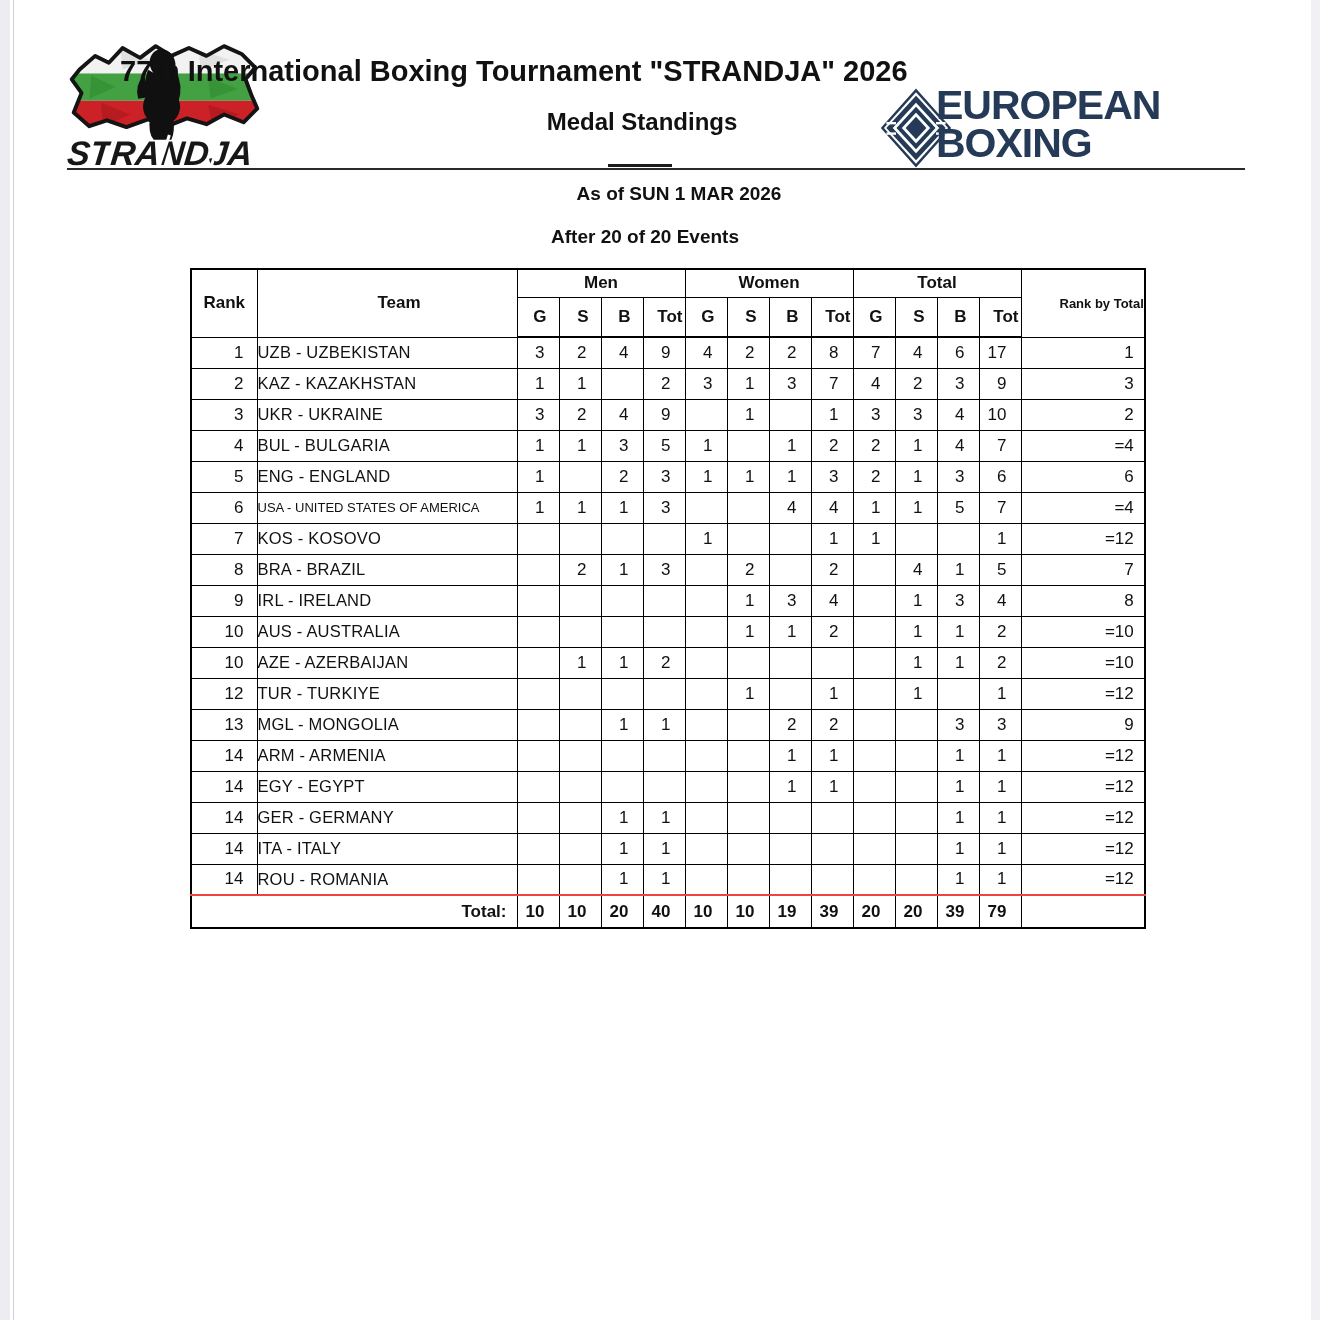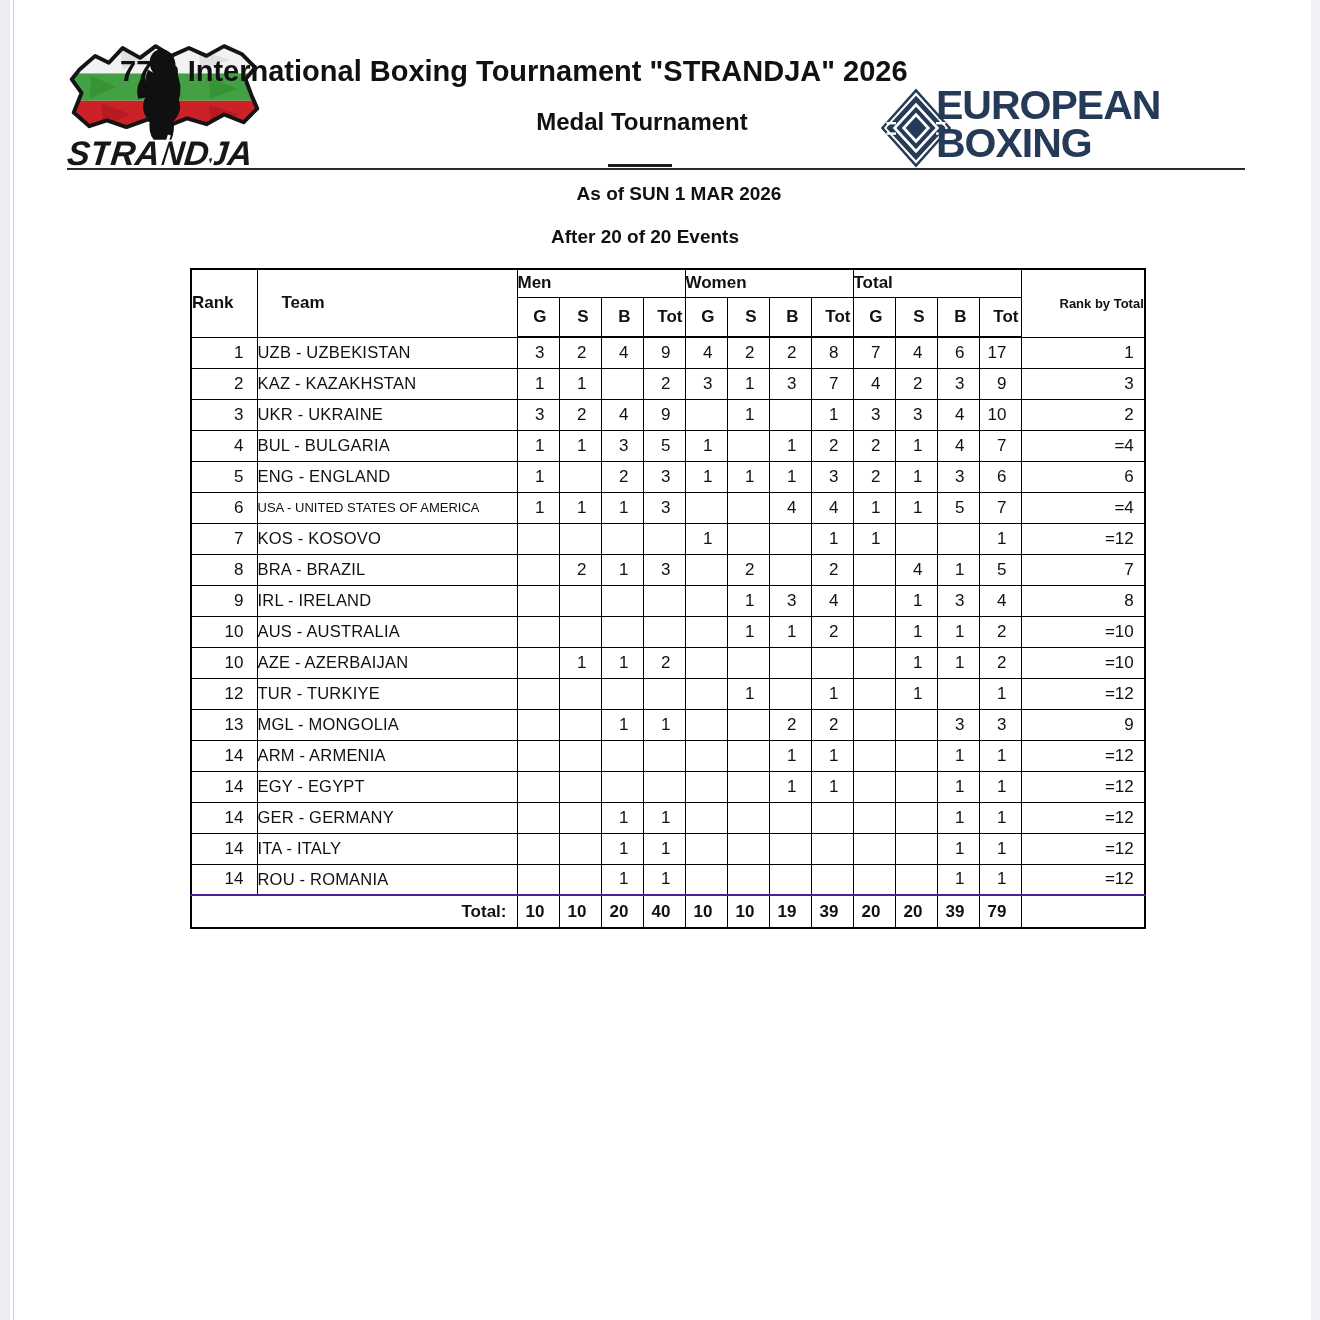--- a/index.html
+++ b/index.html
@@ -37,35 +37,35 @@
   .events-line{ position:absolute; left:0; top:226px; width:1290px; text-align:center;
                 font-size:19px; font-weight:bold; }
 
   
   .standings-wrap { position:absolute; left:190px; top:268px; }
   table.standings { border-collapse:collapse; table-layout:fixed; border:2px solid #000;
                     font-size:17px; }
   .standings th, .standings td { border:1px solid #000; vertical-align:middle;
                                  overflow:hidden; white-space:nowrap; }
   .standings thead th { font-weight:bold; }
-  .row-group th { height:28px; text-align:left; }
+  .row-group th { height:28px; text-align:center; }
   .row-sub   th { height:40px; border-bottom-width:2px; text-align:right; padding-right:12px; }
   .row-sub   th.th-tot { padding-right:2px;margin-left:16px; }
   .th-rank { text-align:center;margin-left:47px; }
   .th-team { text-align:left; padding-left:24px; }
   .th-rbt  { text-align:center; white-space:pre-line; font-size:13px; line-height:1.18;
              border-bottom-width:2px;padding-left:38px; }
   .standings tbody td { height:31px; }
   .c-rank { text-align:right; padding-right:13px; }
   .c-team { text-align:left; font-size:16.5px; letter-spacing:0.2px; }
   .c-team.condensed { font-size:13px; letter-spacing:0px; }
   .c-num  { text-align:right; padding-right:14px; }
   .c-rbt  { text-align:right; padding-right:10px; }
   .gl { border-left-width:2px; }
-  .standings tfoot td { border-top:2px solid #4c1d95; font-weight:bold; height:33px; }
+  .standings tfoot td { border-top:2px solid #ef4444; font-weight:bold; height:33px; }
   .f-label { text-align:right; padding-right:10px; }
 </style>
 </head>
 <body>
 
 <div class="page">
 
   <div class="gutter-left"></div>
   <div class="gutter-left-line"></div>
   <div class="gutter-right"></div>
@@ -95,21 +95,21 @@
       <path d="M90,78 Q88,94 94,100 L112,100 Q116,92 114,78 Z"></path>
       <path d="M84,34 Q74,44 78,58 L90,56 Z"></path>
     </g>
   </svg>
   <div class="strandja-word">STRANDJA</div>
   <div class="stencil st1"></div>
   <div class="stencil st2"></div>
   <div class="stencil st3"></div>
 
   <div class="doc-title">77th International Boxing Tournament "STRANDJA" 2026</div>
-  <div class="doc-subtitle">Medal Tournament</div>
+  <div class="doc-subtitle">Medal Standings</div>
 
   <svg class="eb-logo" viewBox="0 0 90 100">
     <g stroke="#253a56" fill="none">
       <polygon points="45,3 87,50 45,97 3,50" stroke-width="3"></polygon>
       <polygon points="45,14 78,50 45,86 12,50" stroke-width="6"></polygon>
       <polygon points="45,27 66,50 45,73 24,50" stroke-width="5"></polygon>
     </g>
     <polygon points="45,36 58,50 45,64 32,50" fill="#253a56"></polygon>
     <g stroke="#ffffff" stroke-width="3">
       <line x1="8" y1="44" x2="20" y2="44"></line>

